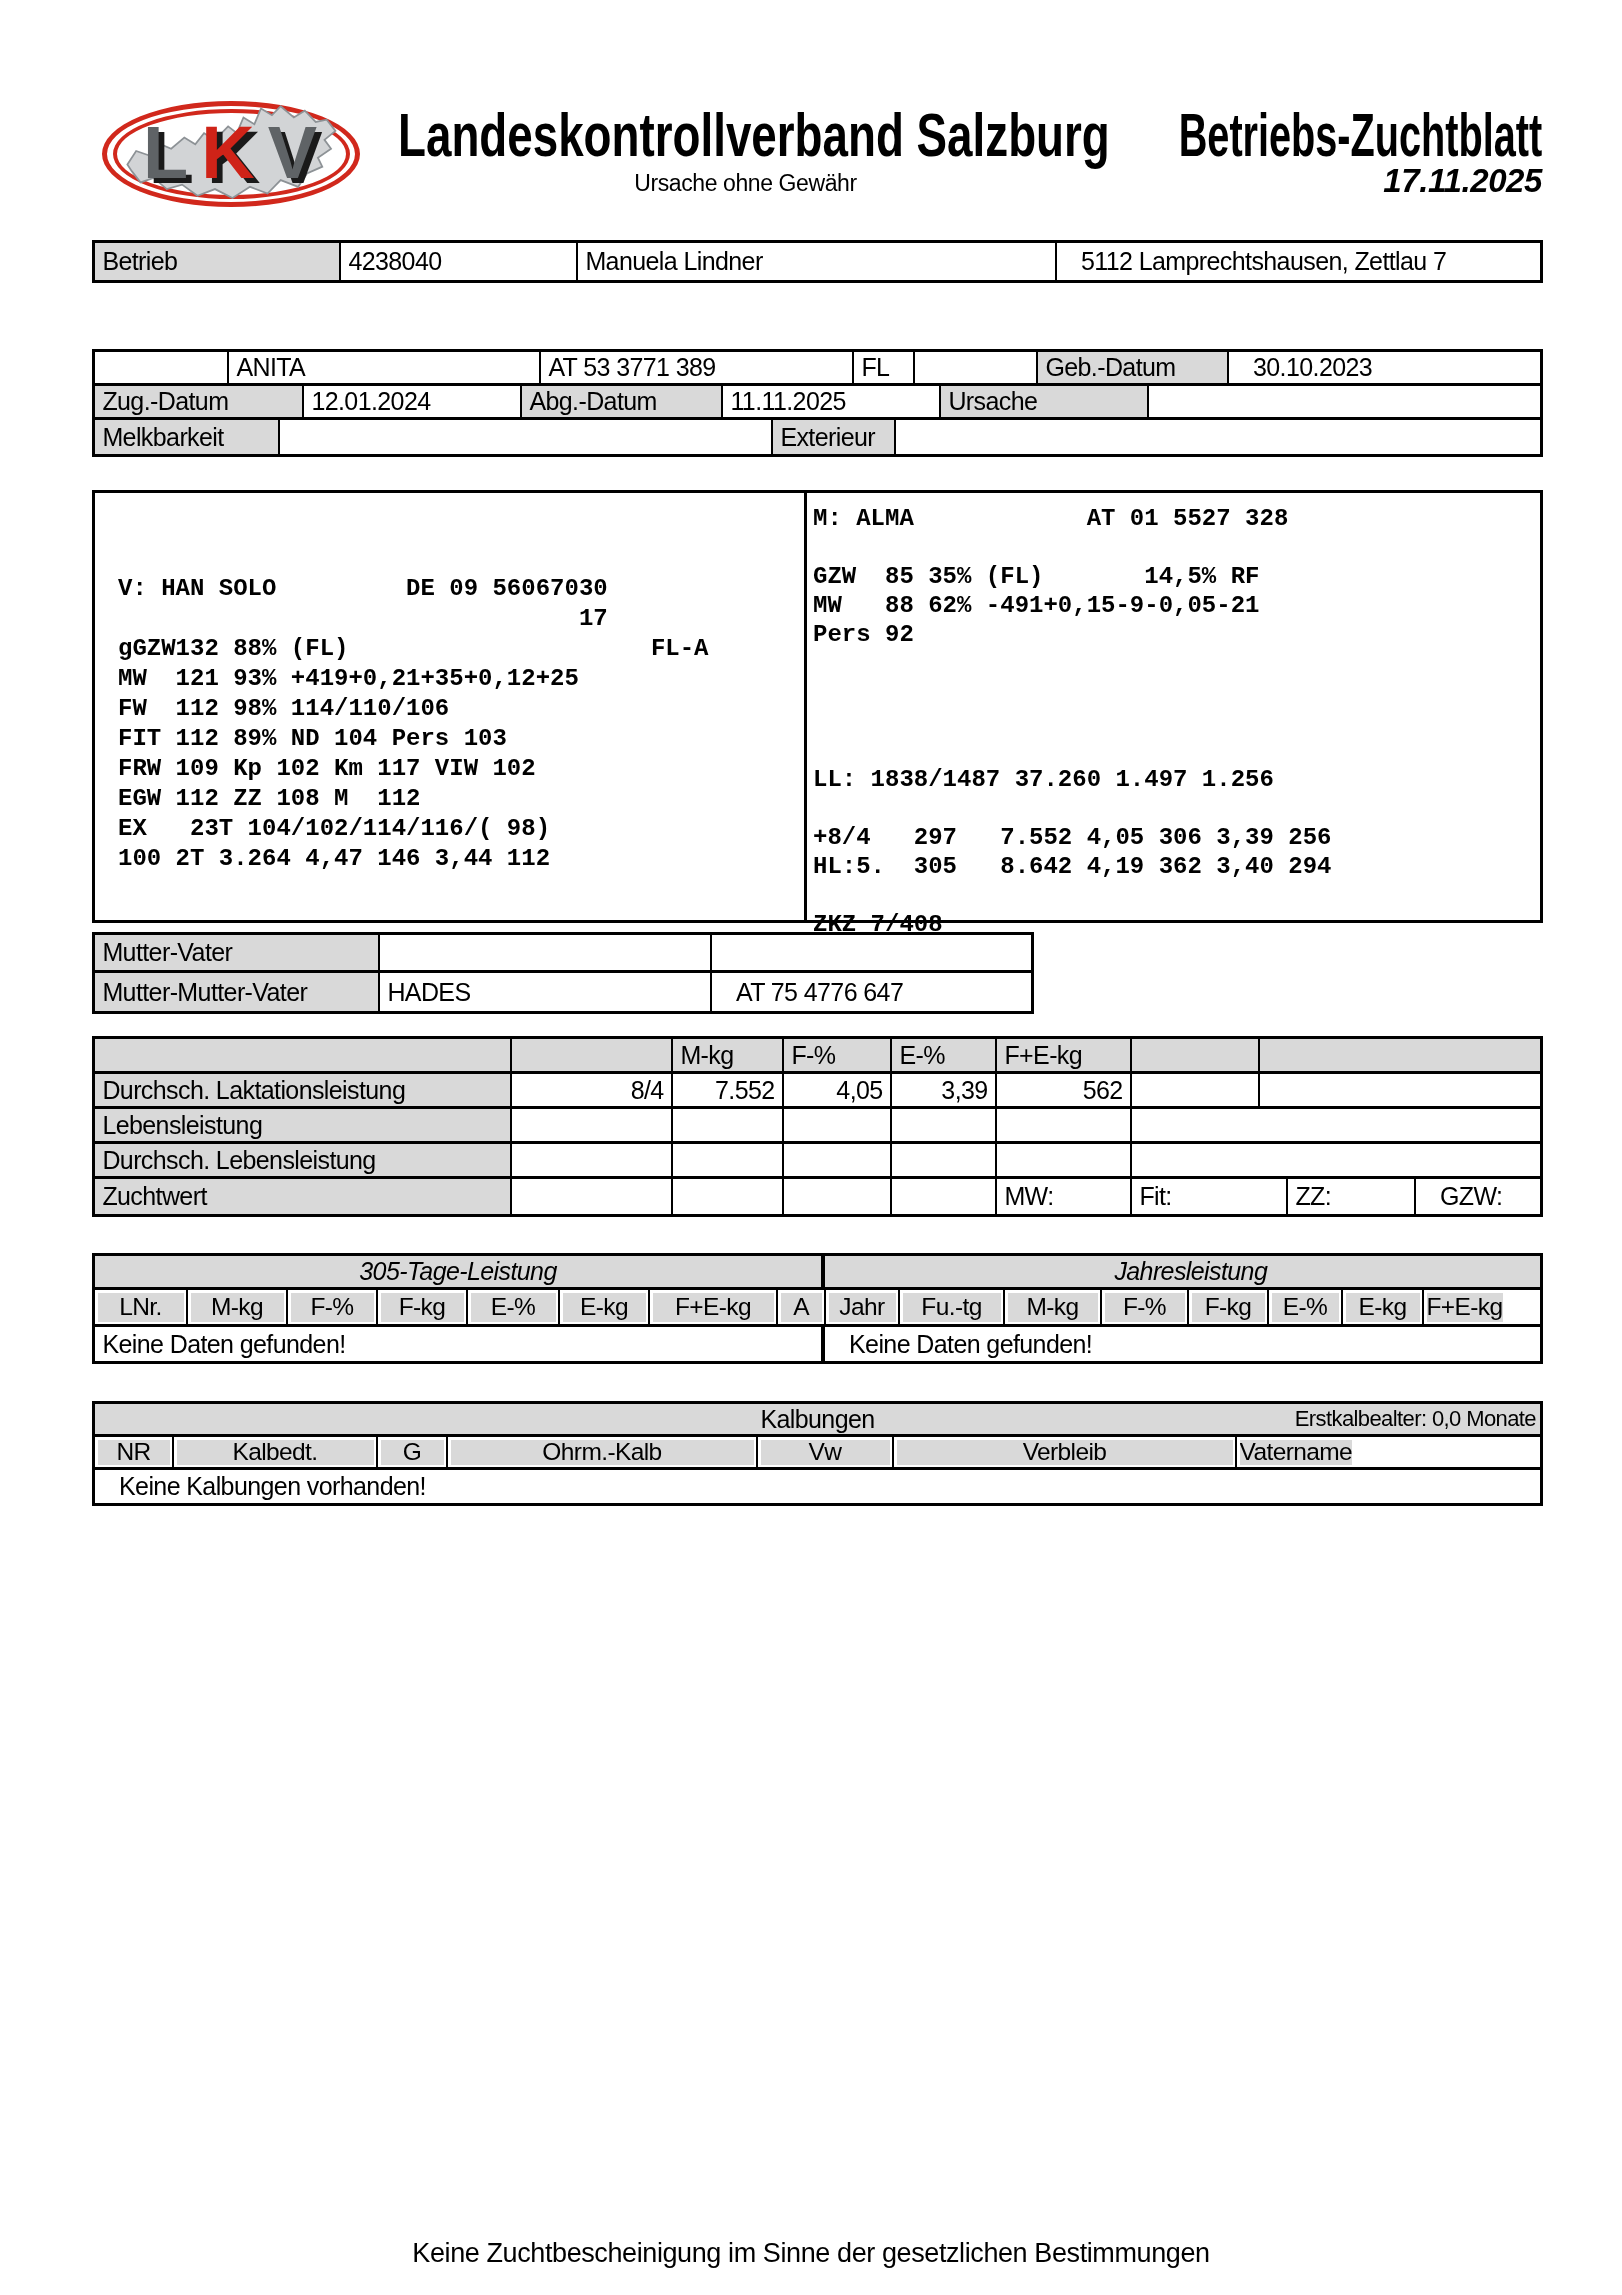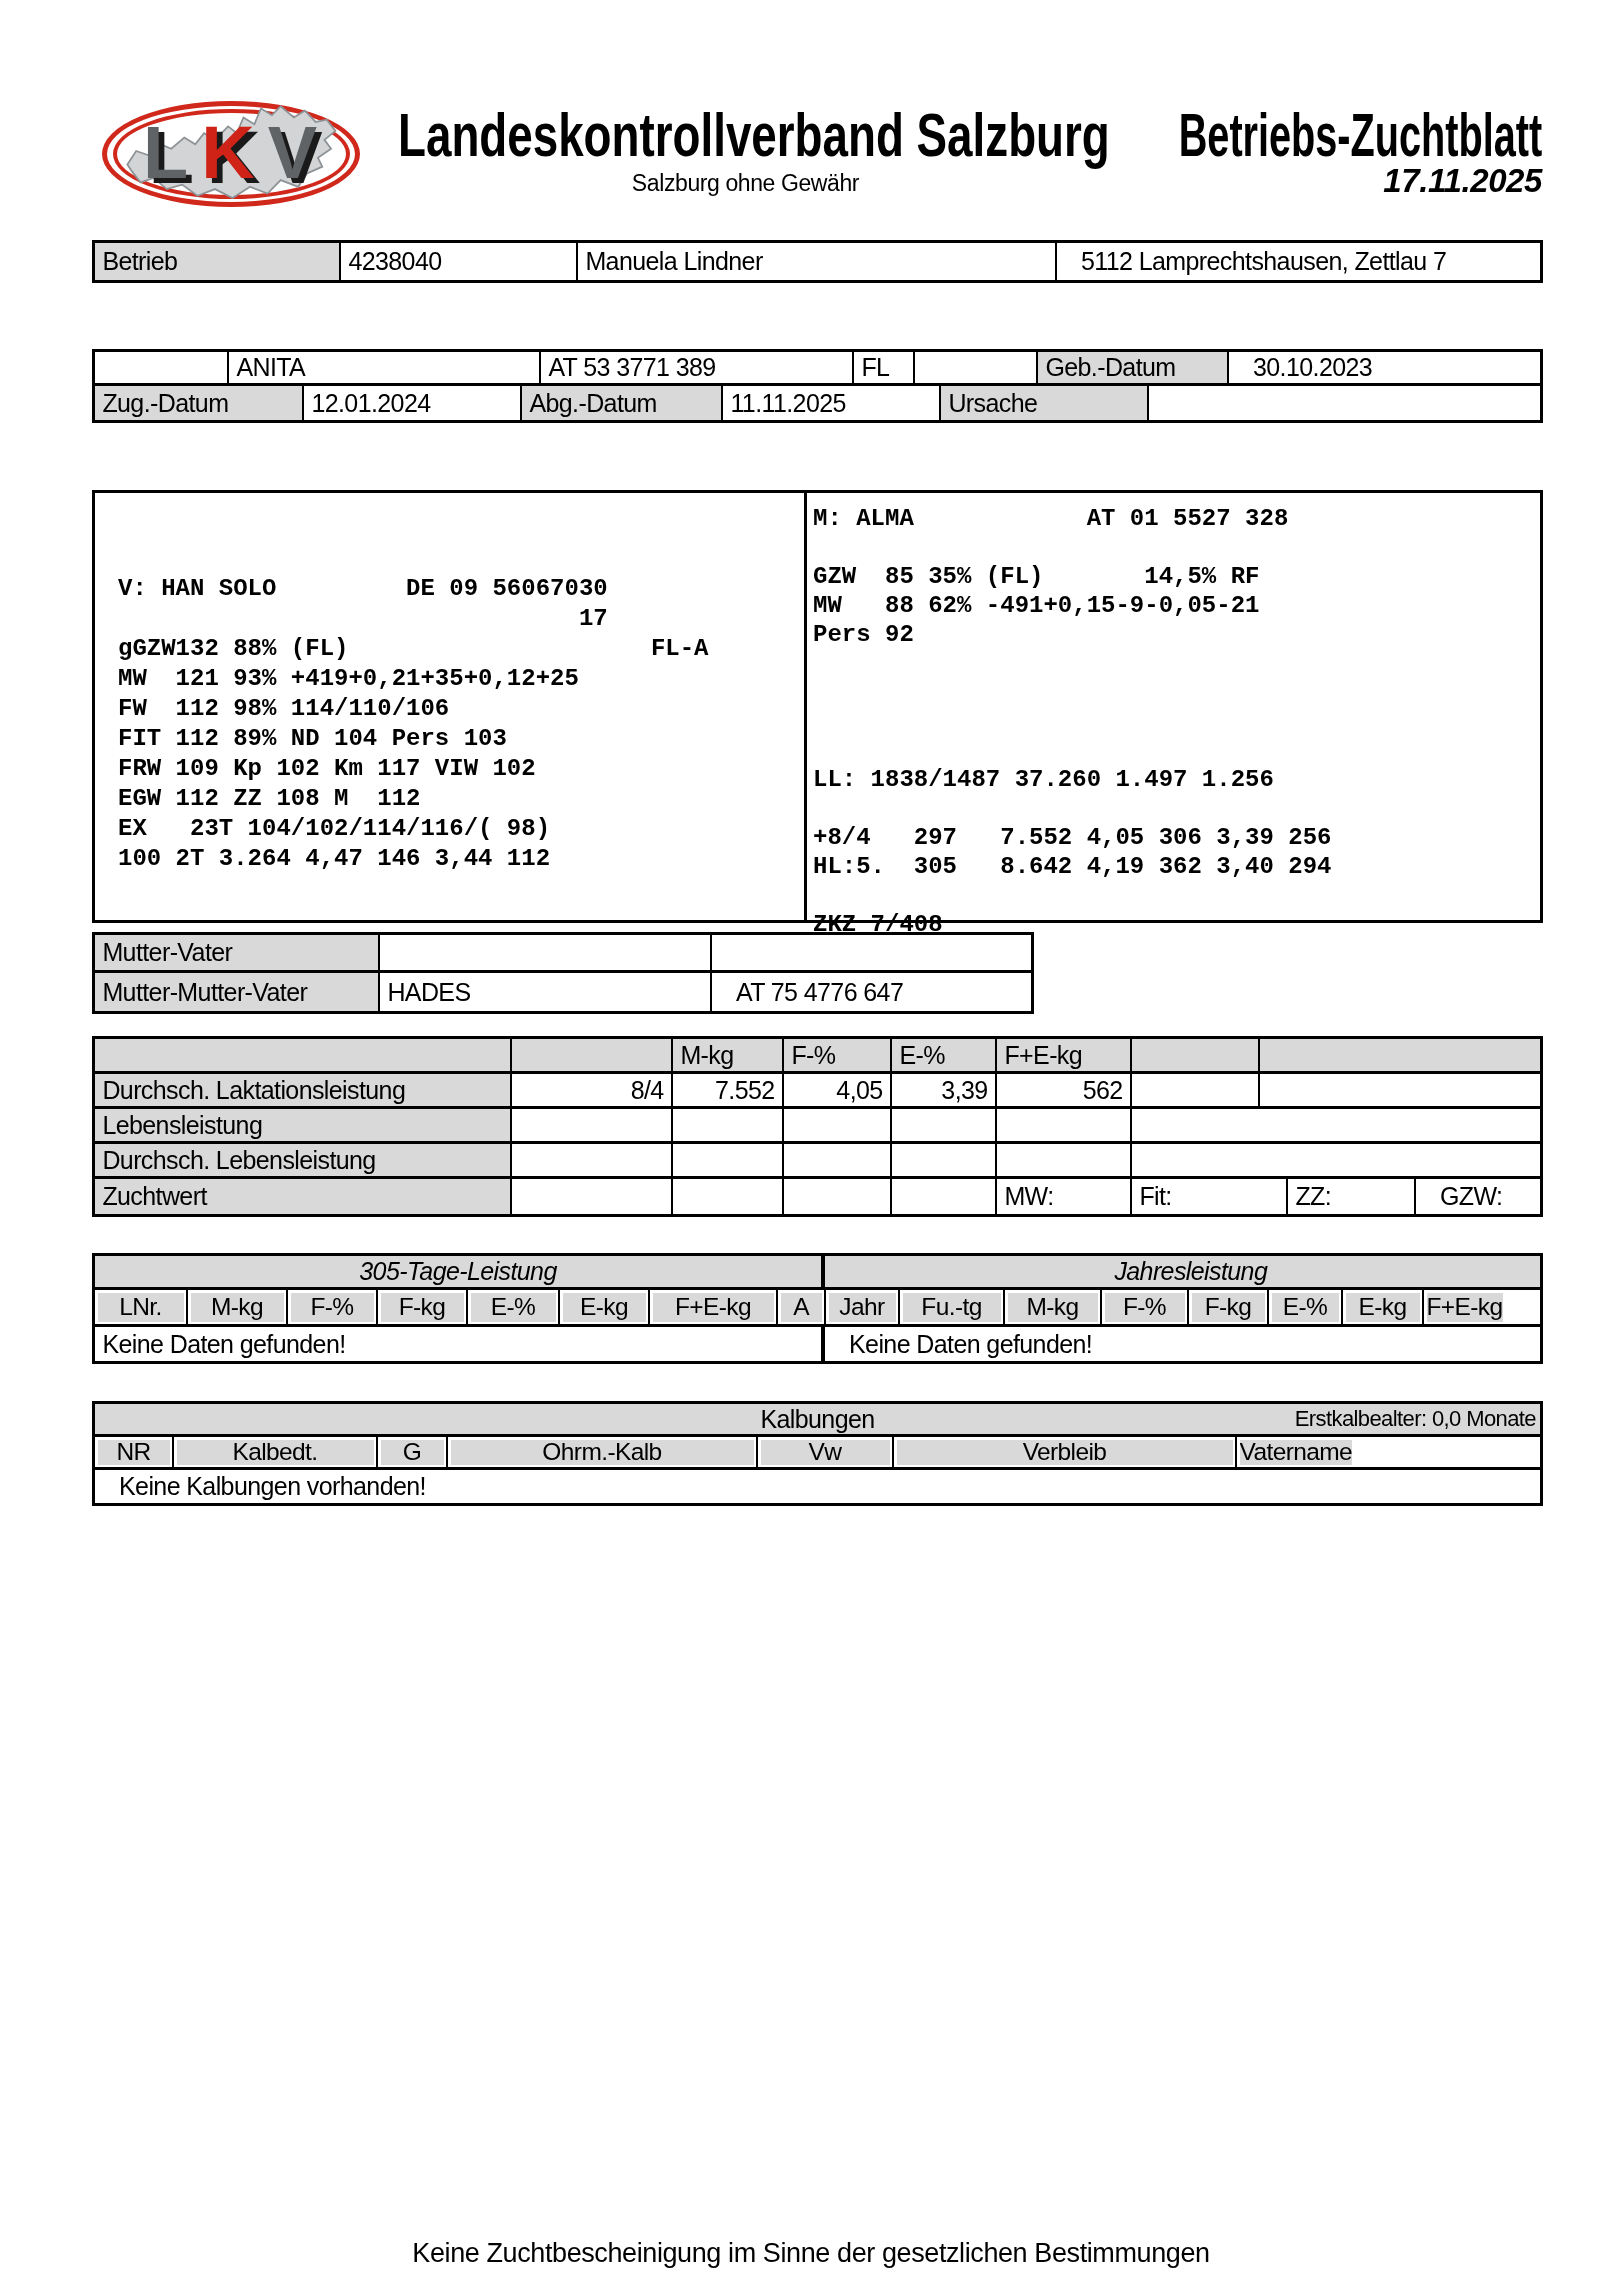--- a/index.html
+++ b/index.html
@@ -75,21 +75,21 @@
     <div class="ellipse outer"></div>
     <div class="ellipse inner"></div>
     <svg class="map" viewBox="0 0 100 46" preserveAspectRatio="none">
       <path d="M2,27 L6,21 L12,23 L15,17 L22,20 L28,15 L33,18 L37,13 L42,16 L48,10 L52,13 L55,6 L60,9 L63,2 L68,5 L72,1 L78,6 L83,3 L88,8 L93,7 L97,12 L92,16 L95,20 L89,24 L91,28 L84,31 L80,37 L72,34 L66,40 L58,37 L50,42 L42,38 L34,41 L27,36 L20,38 L14,33 L8,35 L4,30 Z" fill="#d2d4d6" stroke="#8d9296" stroke-width="0.8"></path>
     </svg>
     <div class="lkv"><span class="gry">L</span><span class="red">K</span><span class="gry">V</span></div>
   </div>
 
   <div class="title-left">Landeskontrollverband Salzburg</div>
   <div class="title-right">Betriebs-Zuchtblatt</div>
-  <div class="subtitle">Salzburg ohne Gewähr</div>
+  <div class="subtitle">Ursache ohne Gewähr</div>
   <div class="doc-date">17.11.2025</div>
 
   <div class="tbl" style="top:240px">
     <div class="trow" style="height:37px">
       <div class="cell gray" style="width:246px">Betrieb</div>
       <div class="cell" style="width:237px">4238040</div>
       <div class="cell" style="width:479px">Manuela Lindner</div>
       <div class="cell grow">5112 Lamprechtshausen, Zettlau 7</div>
     </div>
   </div>
@@ -103,20 +103,26 @@
       <div class="cell" style="width:123px"></div>
       <div class="cell gray" style="width:191px">Geb.-Datum</div>
       <div class="cell grow">30.10.2023</div>
     </div>
     <div class="trow" style="height:34px">
       <div class="cell gray" style="width:209px">Zug.-Datum</div>
       <div class="cell" style="width:218px">12.01.2024</div>
       <div class="cell gray" style="width:201px">Abg.-Datum</div>
       <div class="cell" style="width:218px">11.11.2025</div>
       <div class="cell gray" style="width:208px">Ursache</div>
+      <div class="cell grow"></div>
+    </div>
+    <div class="trow" style="height:34px">
+      <div class="cell gray" style="width:185px">Melkbarkeit</div>
+      <div class="cell" style="width:493px"></div>
+      <div class="cell gray" style="width:123px">Exterieur</div>
       <div class="cell grow"></div>
     </div>
   </div>
 
   <div class="pedigree">
     <div class="ped-divider"></div>
     <pre class="ped-pre ped-left">V: HAN SOLO         DE 09 56067030
                                 17
 gGZW132 88% (FL)                     FL-A
 MW  121 93% +419+0,21+35+0,12+25

